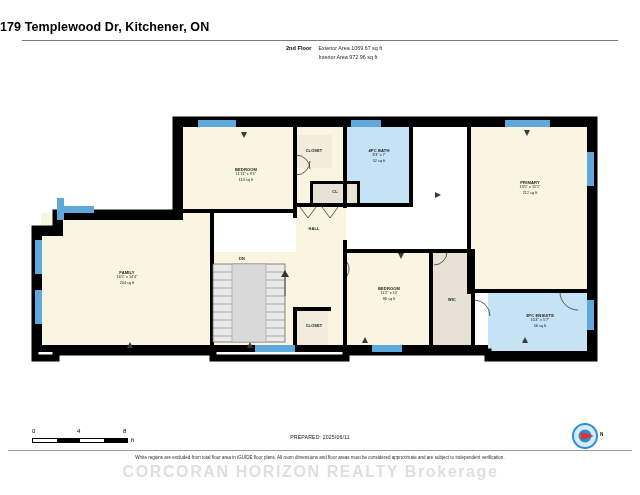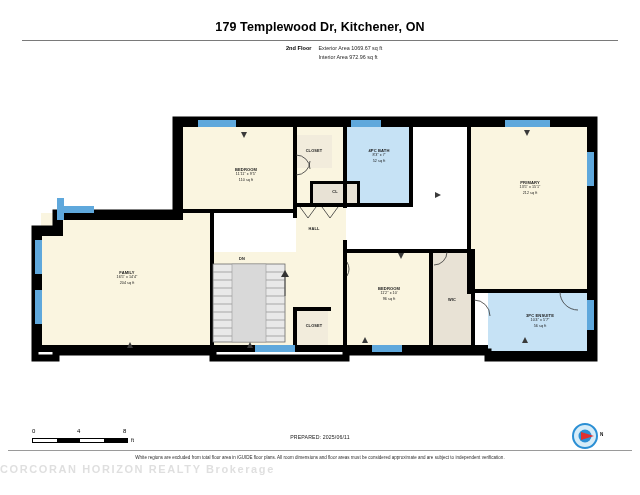--- a/index.html
+++ b/index.html
@@ -14,21 +14,21 @@
     font-family: "Liberation Sans", sans-serif;
     overflow: hidden;
   }
 
   
   #title {
     position: absolute;
     top: 20px;
     left: 0;
     width: 640px;
-    text-align: center;
+    text-align: left;
     font-size: 12.5px;
     font-weight: bold;
     color: #000;
     letter-spacing: 0.1px;
   }
   #title-rule {
     position: absolute;
     top: 40px;
     left: 22px;
     width: 596px;
@@ -185,22 +185,22 @@
     text-align: center;
     font-size: 4.5px;
     color: #2b2b2b;
     letter-spacing: 0.02px;
   }
   #watermark {
     position: absolute;
     top: 463px;
     left: 0;
     width: 621px;
-    text-align: left;
-    font-size: 11px;
+    text-align: center;
+    font-size: 16px;
     font-weight: bold;
     color: rgba(150,150,150,0.30);
     letter-spacing: 1.6px;
   }
 </style>
 </head>
 <body>
 
 <div id="title">179 Templewood Dr, Kitchener, ON</div>
 <div id="title-rule"></div>

